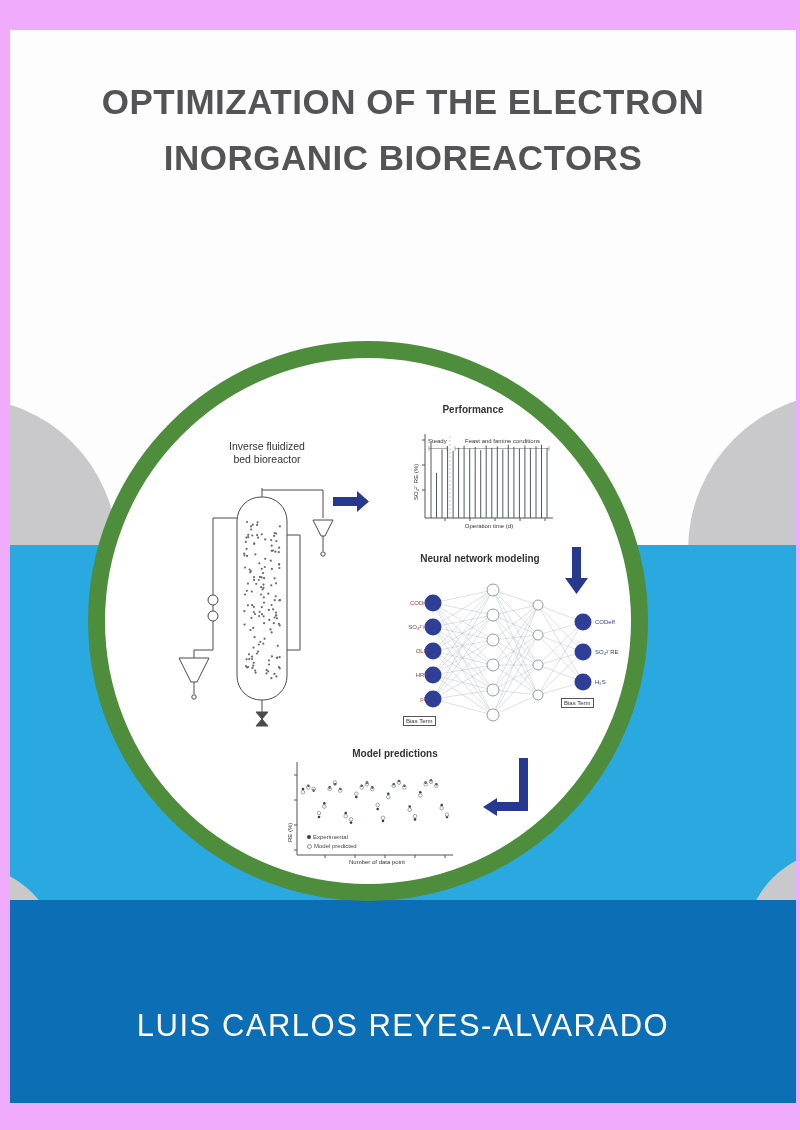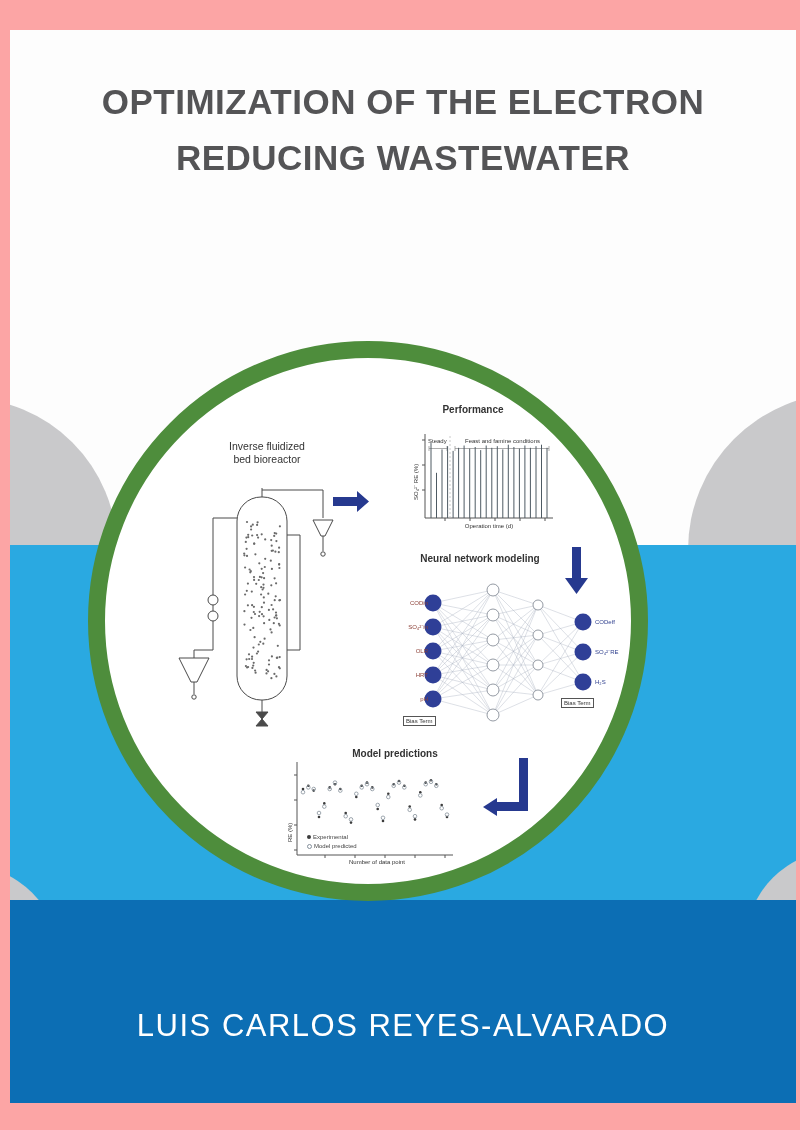--- a/index.html
+++ b/index.html
@@ -1,17 +1,17 @@
 <!DOCTYPE html>
 <html><head>
 <meta charset="utf-8">
 <style>
   html,body{margin:0;padding:0;}
   body{font-family:"Liberation Sans", sans-serif;}
-  .page{position:relative;width:800px;height:1130px;background:#fca5a5;overflow:hidden;}
+  .page{position:relative;width:800px;height:1130px;background:#f0abfc;overflow:hidden;}
   .cover{position:absolute;left:10px;top:30px;width:786px;height:1073px;background:#fdfdfd;overflow:hidden;}
 
   
   .shape{position:absolute;border-radius:50%;}
   .gray{background:#c9c9cb;}
   .wave-light{position:absolute;left:0;top:515px;width:786px;height:355px;background:#2aa9e1;}
   .wave-dark{position:absolute;left:0;top:870px;width:786px;height:203px;background:#0c6eb4;}
 
   
   .title-block{position:absolute;left:0;top:44px;width:786px;text-align:center;}
@@ -51,21 +51,21 @@
 
     <div class="shape gray" style="left:-197px;top:368px;width:304px;height:304px;"></div>
     <div class="shape gray" style="left:678px;top:363px;width:314px;height:314px;"></div>
     <div class="wave-light"></div>
     <div class="shape gray" style="left:-140px;top:835px;width:190px;height:190px;"></div>
     <div class="shape gray" style="left:735px;top:820px;width:190px;height:190px;"></div>
     <div class="wave-dark"></div>
 
     <div class="title-block">
       <div class="title-line">OPTIMIZATION OF THE ELECTRON</div>
-      <div class="title-line">REDUCING WASTEWATER</div>
+      <div class="title-line">INORGANIC BIOREACTORS</div>
     </div>
 
     <div class="ring"></div>
 
     <div class="collage">
       <svg width="540" height="540" viewBox="0 0 540 540">
 
         <g stroke="#4a4a4a" stroke-width="1" fill="none">
           <rect x="142" y="147" width="50" height="203" rx="24" fill="#ffffff"></rect>
           <path d="M167 147 V138 M167 140 H228 V168"></path>

